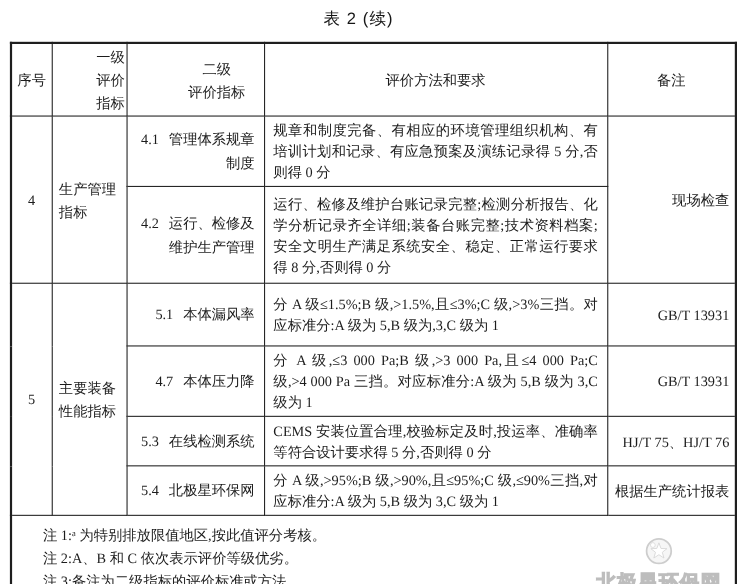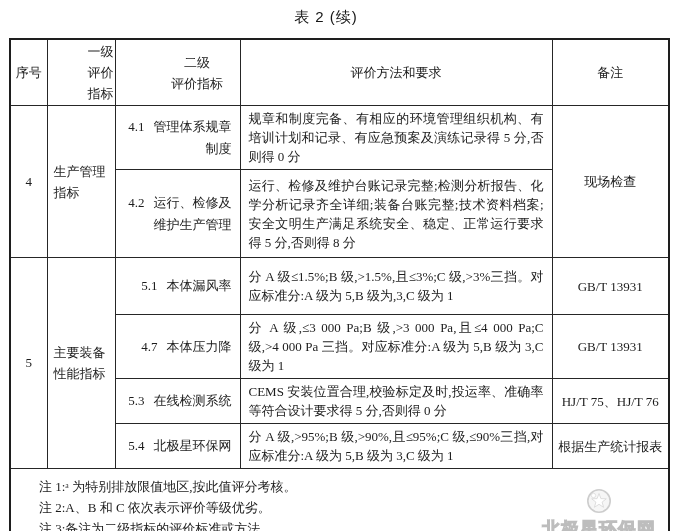--- a/index.html
+++ b/index.html
@@ -47,21 +47,21 @@
   tr.h-notes{height:70px;}
   .cell-center{text-align:center;}
   .prewrap{white-space:pre-line;line-height:21px;padding-left:40px;}
   .l1-cell{padding:0 6px;line-height:21px;}
   .l2-cell{text-align:right;padding:2px 8px;line-height:22px;}
   .l2-cell .code{margin-right:9px;}
   .method-cell{
     text-align:justify;
     padding:3px 8px;line-height:19px;
   }
-  .remark-cell{text-align:center;padding:0 5px;line-height:19px;}
+  .remark-cell{text-align:right;padding:0 5px;line-height:19px;}
   .notes-cell{
     position:relative;
     padding:7px 10px 6px 28px;
     line-height:21px;
     vertical-align:top;
   }
   .note-line{white-space:nowrap;}
   .watermark{
     position:absolute;right:12px;bottom:5px;
     display:flex;align-items:center;gap:5px;
@@ -105,21 +105,21 @@
     <tr class="h-41">
       <td class="cell-center" rowspan="2">4</td>
       <td class="l1-cell" rowspan="2">生产管理指标</td>
       <td class="l2-cell"><span class="code">4.1</span><span>管理体系规章制度</span></td>
       <td class="method-cell">规章和制度完备、有相应的环境管理组织机构、有培训计划和记录、有应急预案及演练记录得 5 分,否则得 0 分</td>
       <td class="remark-cell" rowspan="2">现场检查</td>
     </tr>
 
     <tr class="h-42">
       <td class="l2-cell"><span class="code">4.2</span><span>运行、检修及维护生产管理</span></td>
-      <td class="method-cell">运行、检修及维护台账记录完整;检测分析报告、化学分析记录齐全详细;装备台账完整;技术资料档案;安全文明生产满足系统安全、稳定、正常运行要求得 5 分,否则得 8 分</td>
+      <td class="method-cell">运行、检修及维护台账记录完整;检测分析报告、化学分析记录齐全详细;装备台账完整;技术资料档案;安全文明生产满足系统安全、稳定、正常运行要求得 8 分,否则得 0 分</td>
     </tr>
 
     <tr class="h-51">
       <td class="cell-center" rowspan="4">5</td>
       <td class="l1-cell" rowspan="4">主要装备性能指标</td>
       <td class="l2-cell"><span class="code">5.1</span><span>本体漏风率</span></td>
       <td class="method-cell">分 A 级≤1.5%;B 级,&gt;1.5%,且≤3%;C 级,&gt;3%三挡。对应标准分:A 级为 5,B 级为,3,C 级为 1</td>
       <td class="remark-cell">GB/T 13931</td>
     </tr>
 

